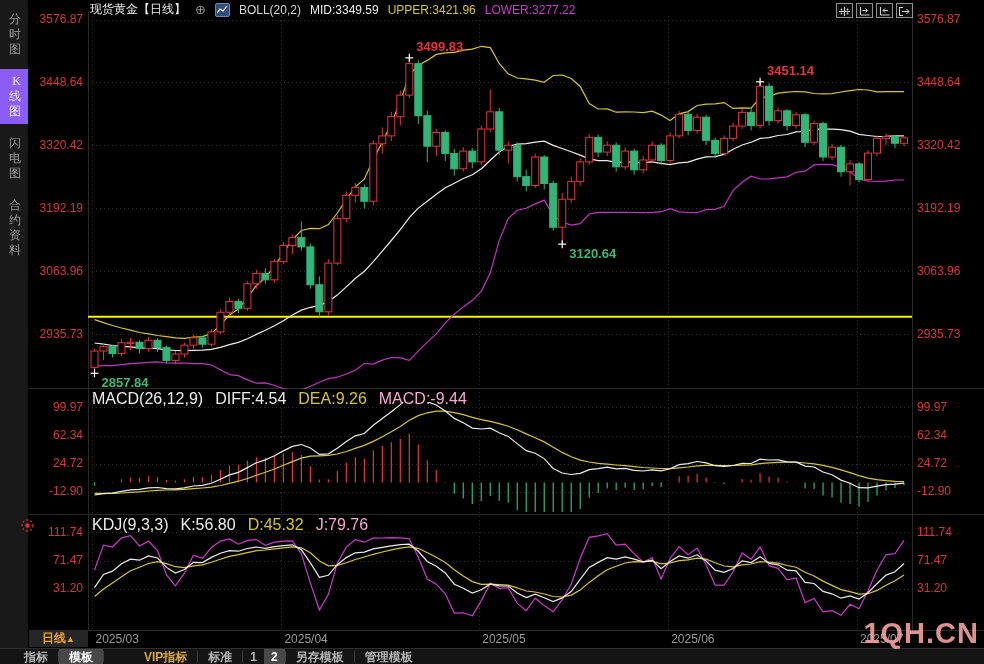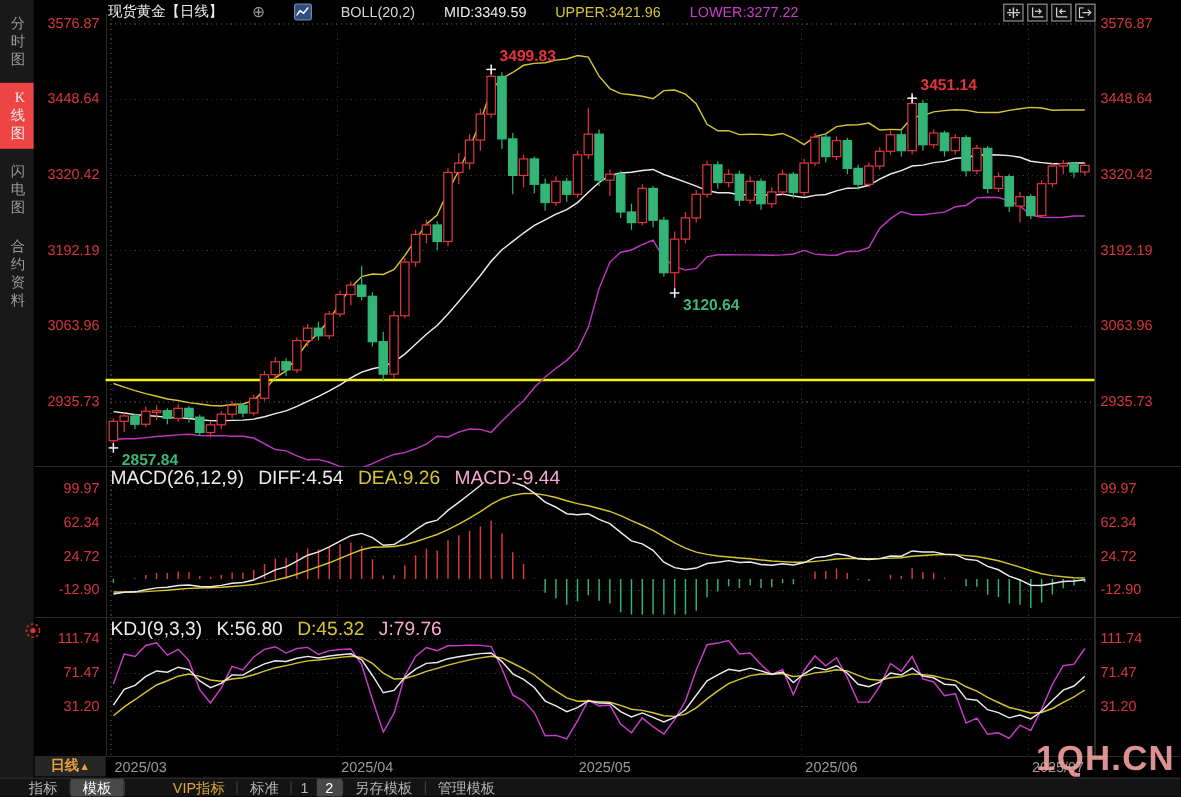--- a/index.html
+++ b/index.html
@@ -2,42 +2,42 @@
 <html><head>
 <meta charset="utf-8">
 <style>
   html,body{margin:0;padding:0;background:#000;}
   .app{position:relative;width:984px;height:664px;background:#000;overflow:hidden;
        font-family:"Liberation Sans","DejaVu Sans",sans-serif;-webkit-font-smoothing:antialiased;}
   
   .sidebar{position:absolute;left:0;top:0;width:28px;height:648px;background:#191919;border-right:1px solid #000;z-index:5;}
   .side-tab{width:28px;margin-top:7px;padding:5px 0;color:#9a9a9a;font-size:12px;line-height:15px;text-align:right;cursor:pointer;}
   .side-tab .v{display:block;width:14px;margin:0 auto;word-break:break-all;}
-  .side-tab.active{background:#ef4444;color:#ececec;font-family:Liberation Serif, serif;}
+  .side-tab.active{background:#8b5cf6;color:#ececec;font-family:Liberation Serif, serif;}
   
-  .header{position:absolute;left:90px;top:1px;height:17px;display:flex;align-items:center;gap:24px;
+  .header{position:absolute;left:90px;top:1px;height:17px;display:flex;align-items:center;gap:9px;
           font-size:12px;color:#ededed;white-space:nowrap;z-index:6;}
   .hdr-yellow{color:#d6c531;}
   .hdr-magenta{color:#cc3ccc;}
   .hdr-dim{color:#d6d6d6;}
   .circle-plus{color:#999;font-size:13px;line-height:13px;cursor:pointer;}
   .mini-chart{width:13px;height:12px;background:#2e4f7d;border:1px solid #6f87a8;border-radius:2px;
               display:flex;align-items:center;justify-content:center;}
   .topbtns{position:absolute;top:3px;right:71px;display:flex;gap:3px;z-index:6;}
   .tbtn{width:15px;height:13px;border:1px solid #909090;background:#0d0d0d;display:flex;align-items:center;justify-content:center;cursor:pointer;}
   
   .panel-label{position:absolute;left:92px;font-size:16px;display:flex;gap:12px;white-space:nowrap;z-index:4;color:#e3e3e3;}
   .pl-white{color:#ececec;} .pl-yellow{color:#d6c531;} .pl-magenta{color:#f9a8d4;}
   
   .xaxis-period{position:absolute;left:29px;top:630px;width:59px;height:17px;background:#262626;color:#e8a03a;
                 font-size:12px;font-weight:700;display:flex;align-items:center;justify-content:center;gap:0;cursor:pointer;z-index:6;}
   .xaxis-period .arrow{font-size:9px;}
   
   .bottombar{position:absolute;left:0;top:648px;width:984px;height:16px;background:#141414;border-top:1px solid #2e2e2e;
-             display:flex;align-items:center;font-size:12px;color:#b5b5b5;padding-left:14px;box-sizing:border-box;z-index:6;}
+             display:flex;align-items:center;font-size:12px;color:#b5b5b5;padding-left:14px;box-sizing:border-box;z-index:6;font-weight:bold;}
   .bb-item{padding:0 10px;height:16px;line-height:16px;cursor:pointer;}
   .bb-item.page{padding:0 7px;}
   .bb-item.active{background:#484848;color:#fff;}
   .bb-item.vip{color:#d8a838;margin-left:30px;}
   .bb-sep{width:1px;height:11px;background:#3d3d3d;}
   .watermark{position:absolute;right:5px;bottom:14px;font-size:29px;font-weight:700;color:#fca5a5;opacity:.88;
              letter-spacing:1px;z-index:7;pointer-events:none;}
   .alarm{position:absolute;left:20px;top:518px;z-index:6;cursor:pointer;}
   svg text{font-family:"Liberation Sans","DejaVu Sans",sans-serif;}
 </style>

